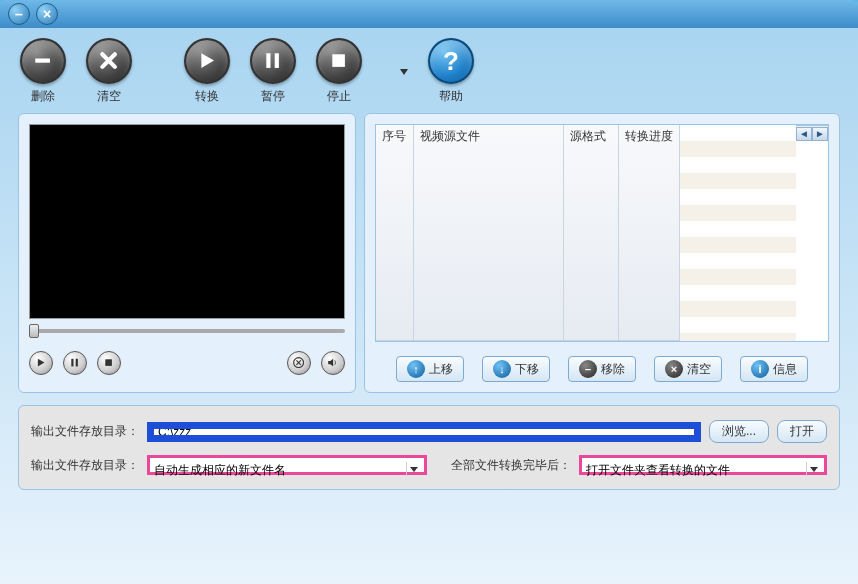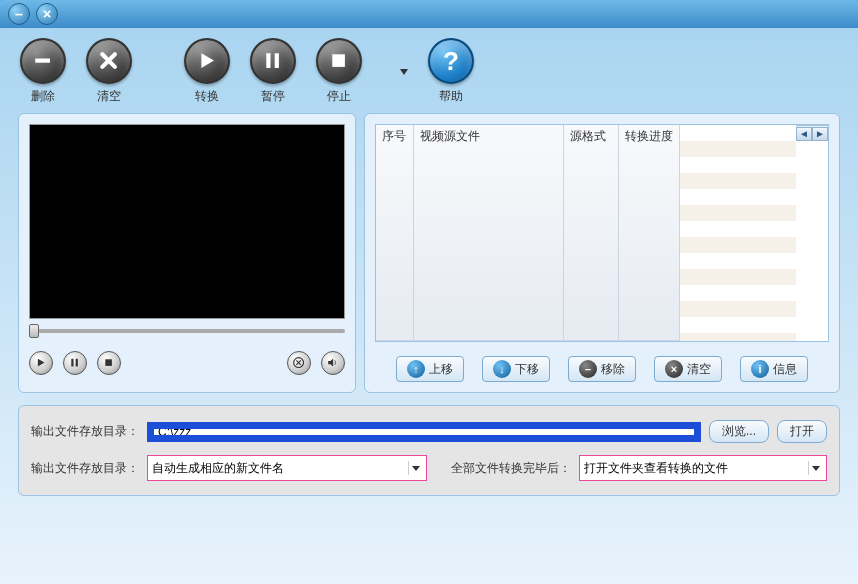--- a/index.html
+++ b/index.html
@@ -42,21 +42,21 @@
 .list-actions { display: flex; gap: 18px; margin-top: 14px; justify-content: center; }
 .action-btn { display: flex; align-items: center; gap: 4px; padding: 3px 10px; background: linear-gradient(#f8fbfe,#d4e6f5); border: 1px solid #7faad0; border-radius: 4px; cursor: pointer; font-size: 12px; color: #333; }
 .ab-icon { width: 18px; height: 18px; border-radius: 50%; background: radial-gradient(circle at 35% 30%, #6fc3f5, #0d5a9c); display: flex; align-items: center; justify-content: center; color: #fff; font-size: 11px; font-weight: bold; }
 .ab-icon.grey { background: radial-gradient(circle at 35% 30%, #888, #222); }
 
 .bottom-panel { margin: 12px 18px 0; border: 1px solid #9ac3e5; border-radius: 6px; background: #e5e5e5; padding: 14px 12px; }
 .form-row { display: flex; align-items: center; gap: 8px; margin-bottom: 12px; }
 .form-row:last-child { margin-bottom: 0; }
 .form-label { color: #333; white-space: nowrap; }
 .text-input { flex: 1; height: 20px; border: 7px solid #1d4ed8; background: #fff; padding: 0 4px; font-size: 12px; }
-.combo { height: 20px; border: 1px solid #ec4899; background: #fff; display: flex; align-items: center; padding: 12px 4px; cursor: pointer; position: relative; }
+.combo { height: 20px; border: 3px solid #ec4899; background: #fff; display: flex; align-items: flex-start; padding: 4px 4px; cursor: pointer; position: relative; }
 .combo-text { flex: 1; font-size: 12px; }
 .combo-arrow { width: 14px; height: 14px; display: flex; align-items: center; justify-content: center; border-left: 1px solid #ccc; }
 .combo-arrow::after { content: ''; border-left: 4px solid transparent; border-right: 4px solid transparent; border-top: 5px solid #333; }
 .small-btn { padding: 2px 12px; background: linear-gradient(#f8fbfe,#d4e6f5); border: 1px solid #7faad0; border-radius: 8px; cursor: pointer; font-size: 12px; color: #333; }
 
 svg { width: 60%; height: 60%; }
 </style>
 </head>
 <body>
 

